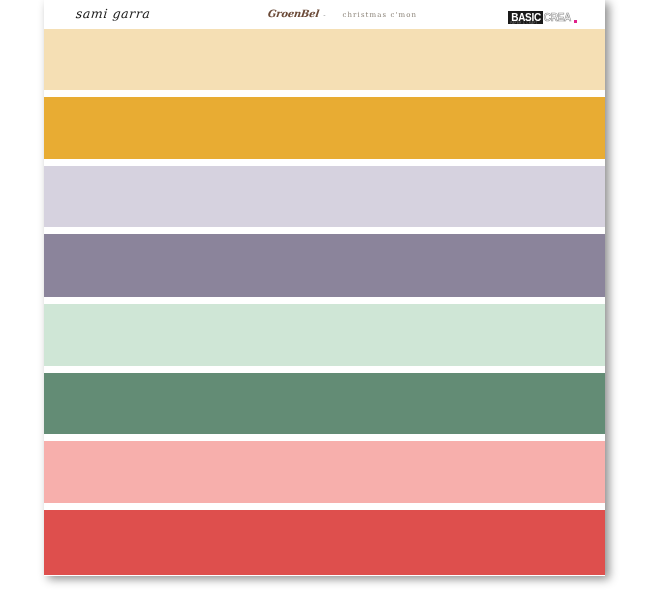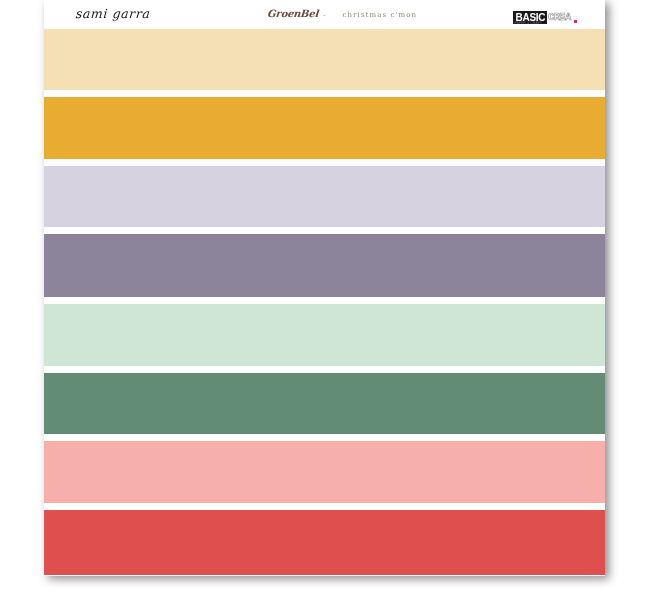--- a/index.html
+++ b/index.html
@@ -101,21 +101,21 @@
     background: #1a1a1a;
     color: #ffffff;
     font-family: "Liberation Sans", sans-serif;
     font-weight: bold;
     font-size: 10px;
     letter-spacing: -0.3px;
     padding: 1px 2px 1px 3px;
     line-height: 11px;
   }
   .maker-logo-alt {
-    font-family: Liberation Mono, monospace;
+    font-family: Liberation Sans, sans-serif;
     font-weight: bold;
     font-size: 10px;
     letter-spacing: -0.3px;
     line-height: 11px;
     color: #ffffff;
     -webkit-text-stroke: 0.6px #8d8d8d;
     padding: 1px 1px 1px 1px;
   }
   .maker-logo-dot {
     width: 3px;

